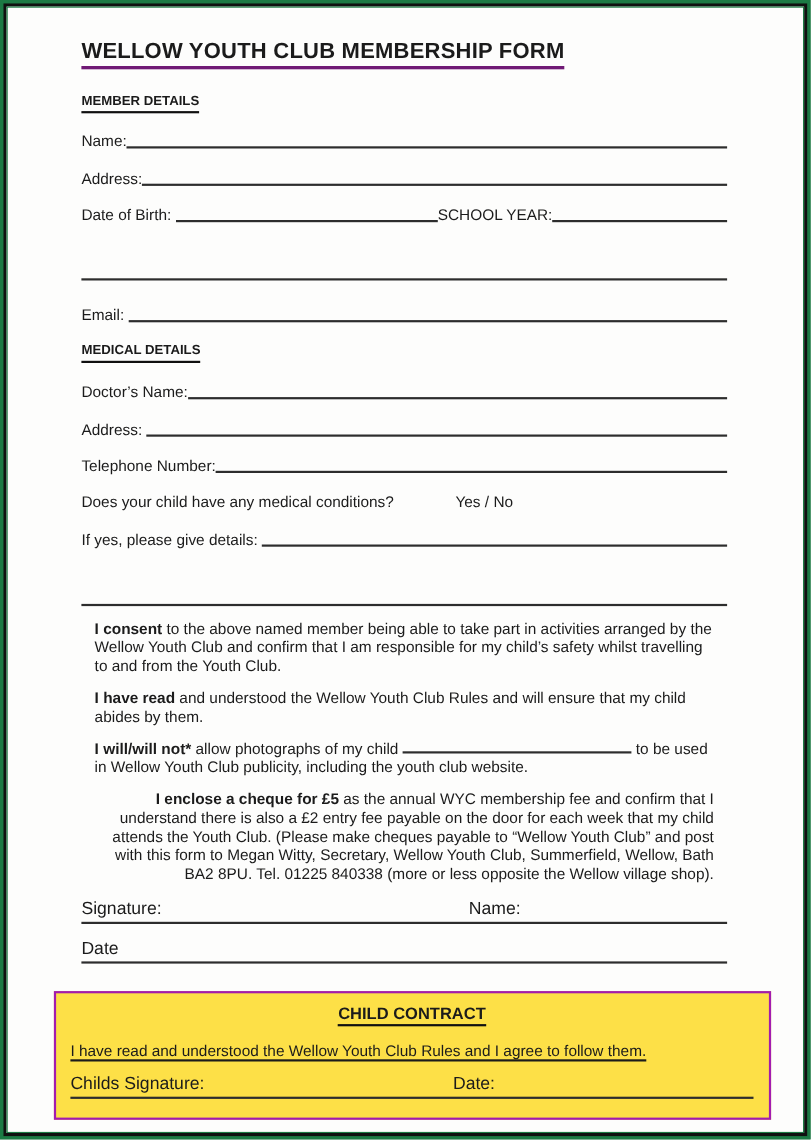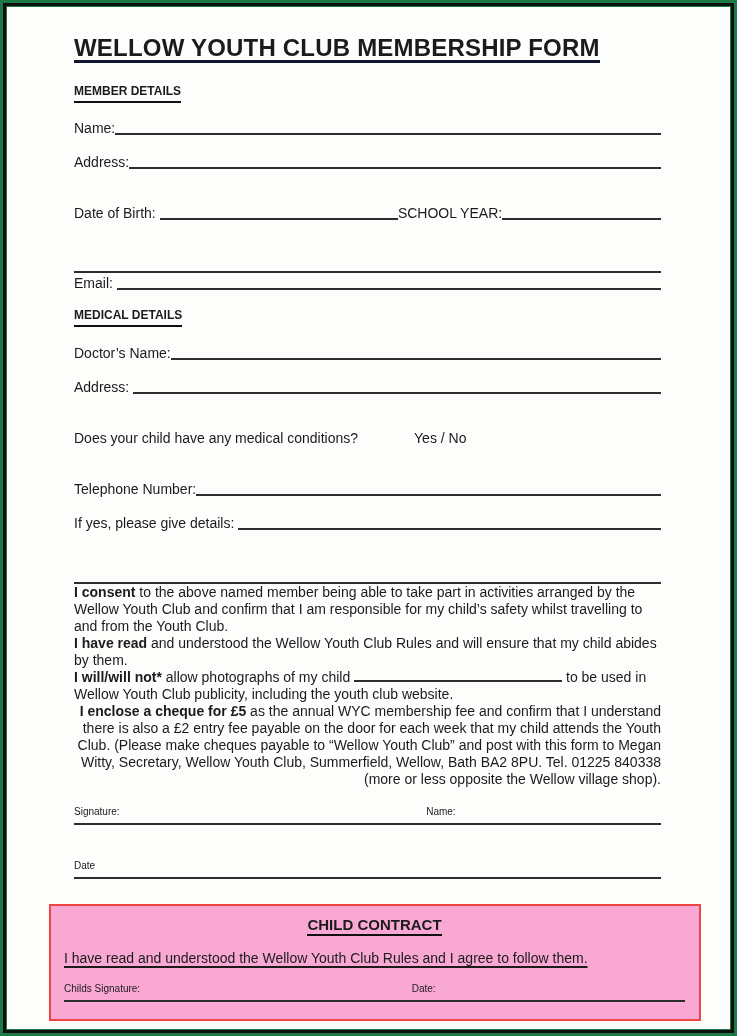--- a/index.html
+++ b/index.html
@@ -21,25 +21,25 @@
   }
   .frame-inner {
     box-sizing: border-box;
     height: 100%;
     border: 1px solid #1c7a44;
     background: #fdfdfc;
     padding: 29px 69px 0 67px;
   }
   .title {
     display: inline-block;
-    font-size: 24px;
+    font-size: 20px;
     line-height: 23px;
     font-weight: bold;
     letter-spacing: 0.2px;
-    border-bottom: 3px solid #0f172a;
+    border-bottom: 3px solid #701a75;
     padding-bottom: 1px;
   }
   .section-heading {
     margin-top: 20px;
     font-size: 12px;
     line-height: 17px;
     font-weight: bold;
   }
   .section-heading span {
     display: inline-block;
@@ -54,45 +54,45 @@
   }
   .field .lbl { white-space: pre; }
   .fill {
     flex: 1;
     border-bottom: 2px solid #2d2d2d;
     margin-bottom: 3px;
     min-width: 20px;
   }
   .solo-line { border-bottom: 2px solid #2d2d2d; }
   p.decl {
-    margin: 0;
+    margin: 12px;
     font-size: 14px;
     line-height: 17px;
   }
   .inline-line {
     display: inline-block;
     width: 208px;
     height: 11px;
     border-bottom: 2px solid #2d2d2d;
   }
   .ulrow {
     display: flex;
     align-items: flex-end;
-    font-size: 10px;
+    font-size: 16px;
     line-height: 19px;
     border-bottom: 2px solid #2d2d2d;
     padding-bottom: 2px;
   }
   .ulrow .left { width: 60%; }
   .contract-box {
     box-sizing: border-box;
     margin: 25px -40px 0 -25px;
-    border: 2px solid #ef4444;
+    border: 2px solid #a21caf;
     padding: 10px 14px 17px 13px;
-    background: #f9a8d4;
+    background: #fde047;
   }
   .contract-heading {
     text-align: center;
     font-size: 15px;
     line-height: 17px;
     font-weight: bold;
   }
   .contract-heading span {
     display: inline-block;
     border-bottom: 2px solid #101010;
@@ -101,23 +101,23 @@
   .contract-statement {
     margin-top: 14px;
     font-size: 14px;
     line-height: 17px;
     text-decoration: underline;
     text-decoration-thickness: 2px;
     text-underline-offset: 3px;
   }
   .contract-box .ulrow .left { width: 56%; }
   
-  .mt13 { margin-top: 31px; } .mt14 { margin-top: 14px; } .mt15 { margin-top: 15px; }
+  .mt13 { margin-top: 13px; } .mt14 { margin-top: 14px; } .mt15 { margin-top: 15px; }
   .mt16 { margin-top: 16px; text-align: right; } .mt17 { margin-top: 17px; } .mt20 { margin-top: 20px; }
-  .mt21 { } .mt25 { margin-top: 25px; }
+  .mt21 { margin-top: 21px; } .mt25 { margin-top: 25px; }
   .yes-no { margin-left: 56px; }
 </style>
 </head>
 <body>
 
 <div class="sheet">
   <div class="frame-black">
     <div class="frame-inner">
 
       <div>
@@ -161,27 +161,27 @@
         <span class="lbl">Doctor’s Name:</span>
         <span class="fill"></span>
       </div>
 
       <div class="field mt14">
         <span class="lbl">Address: </span>
         <span class="fill"></span>
       </div>
 
       <div class="field mt13">
+        <span class="lbl">Telephone Number:</span>
+        <span class="fill"></span>
+      </div>
+
+      <div class="field mt13">
         <span class="lbl">Does your child have any medical conditions?</span>
         <span class="lbl yes-no">Yes / No</span>
-      </div>
-
-      <div class="field mt13">
-        <span class="lbl">Telephone Number:</span>
-        <span class="fill"></span>
       </div>
 
       <div class="field mt14">
         <span class="lbl">If yes, please give details: </span>
         <span class="fill"></span>
       </div>
 
       <div class="solo-line" style="margin-top:26px; height:23px;"></div>
 
       <p class="decl mt20"><b>I consent</b><span> to the above named member being able to take part in activities arranged by the Wellow Youth Club and confirm that I am responsible for my child’s safety whilst travelling to and from the Youth Club.</span></p>

